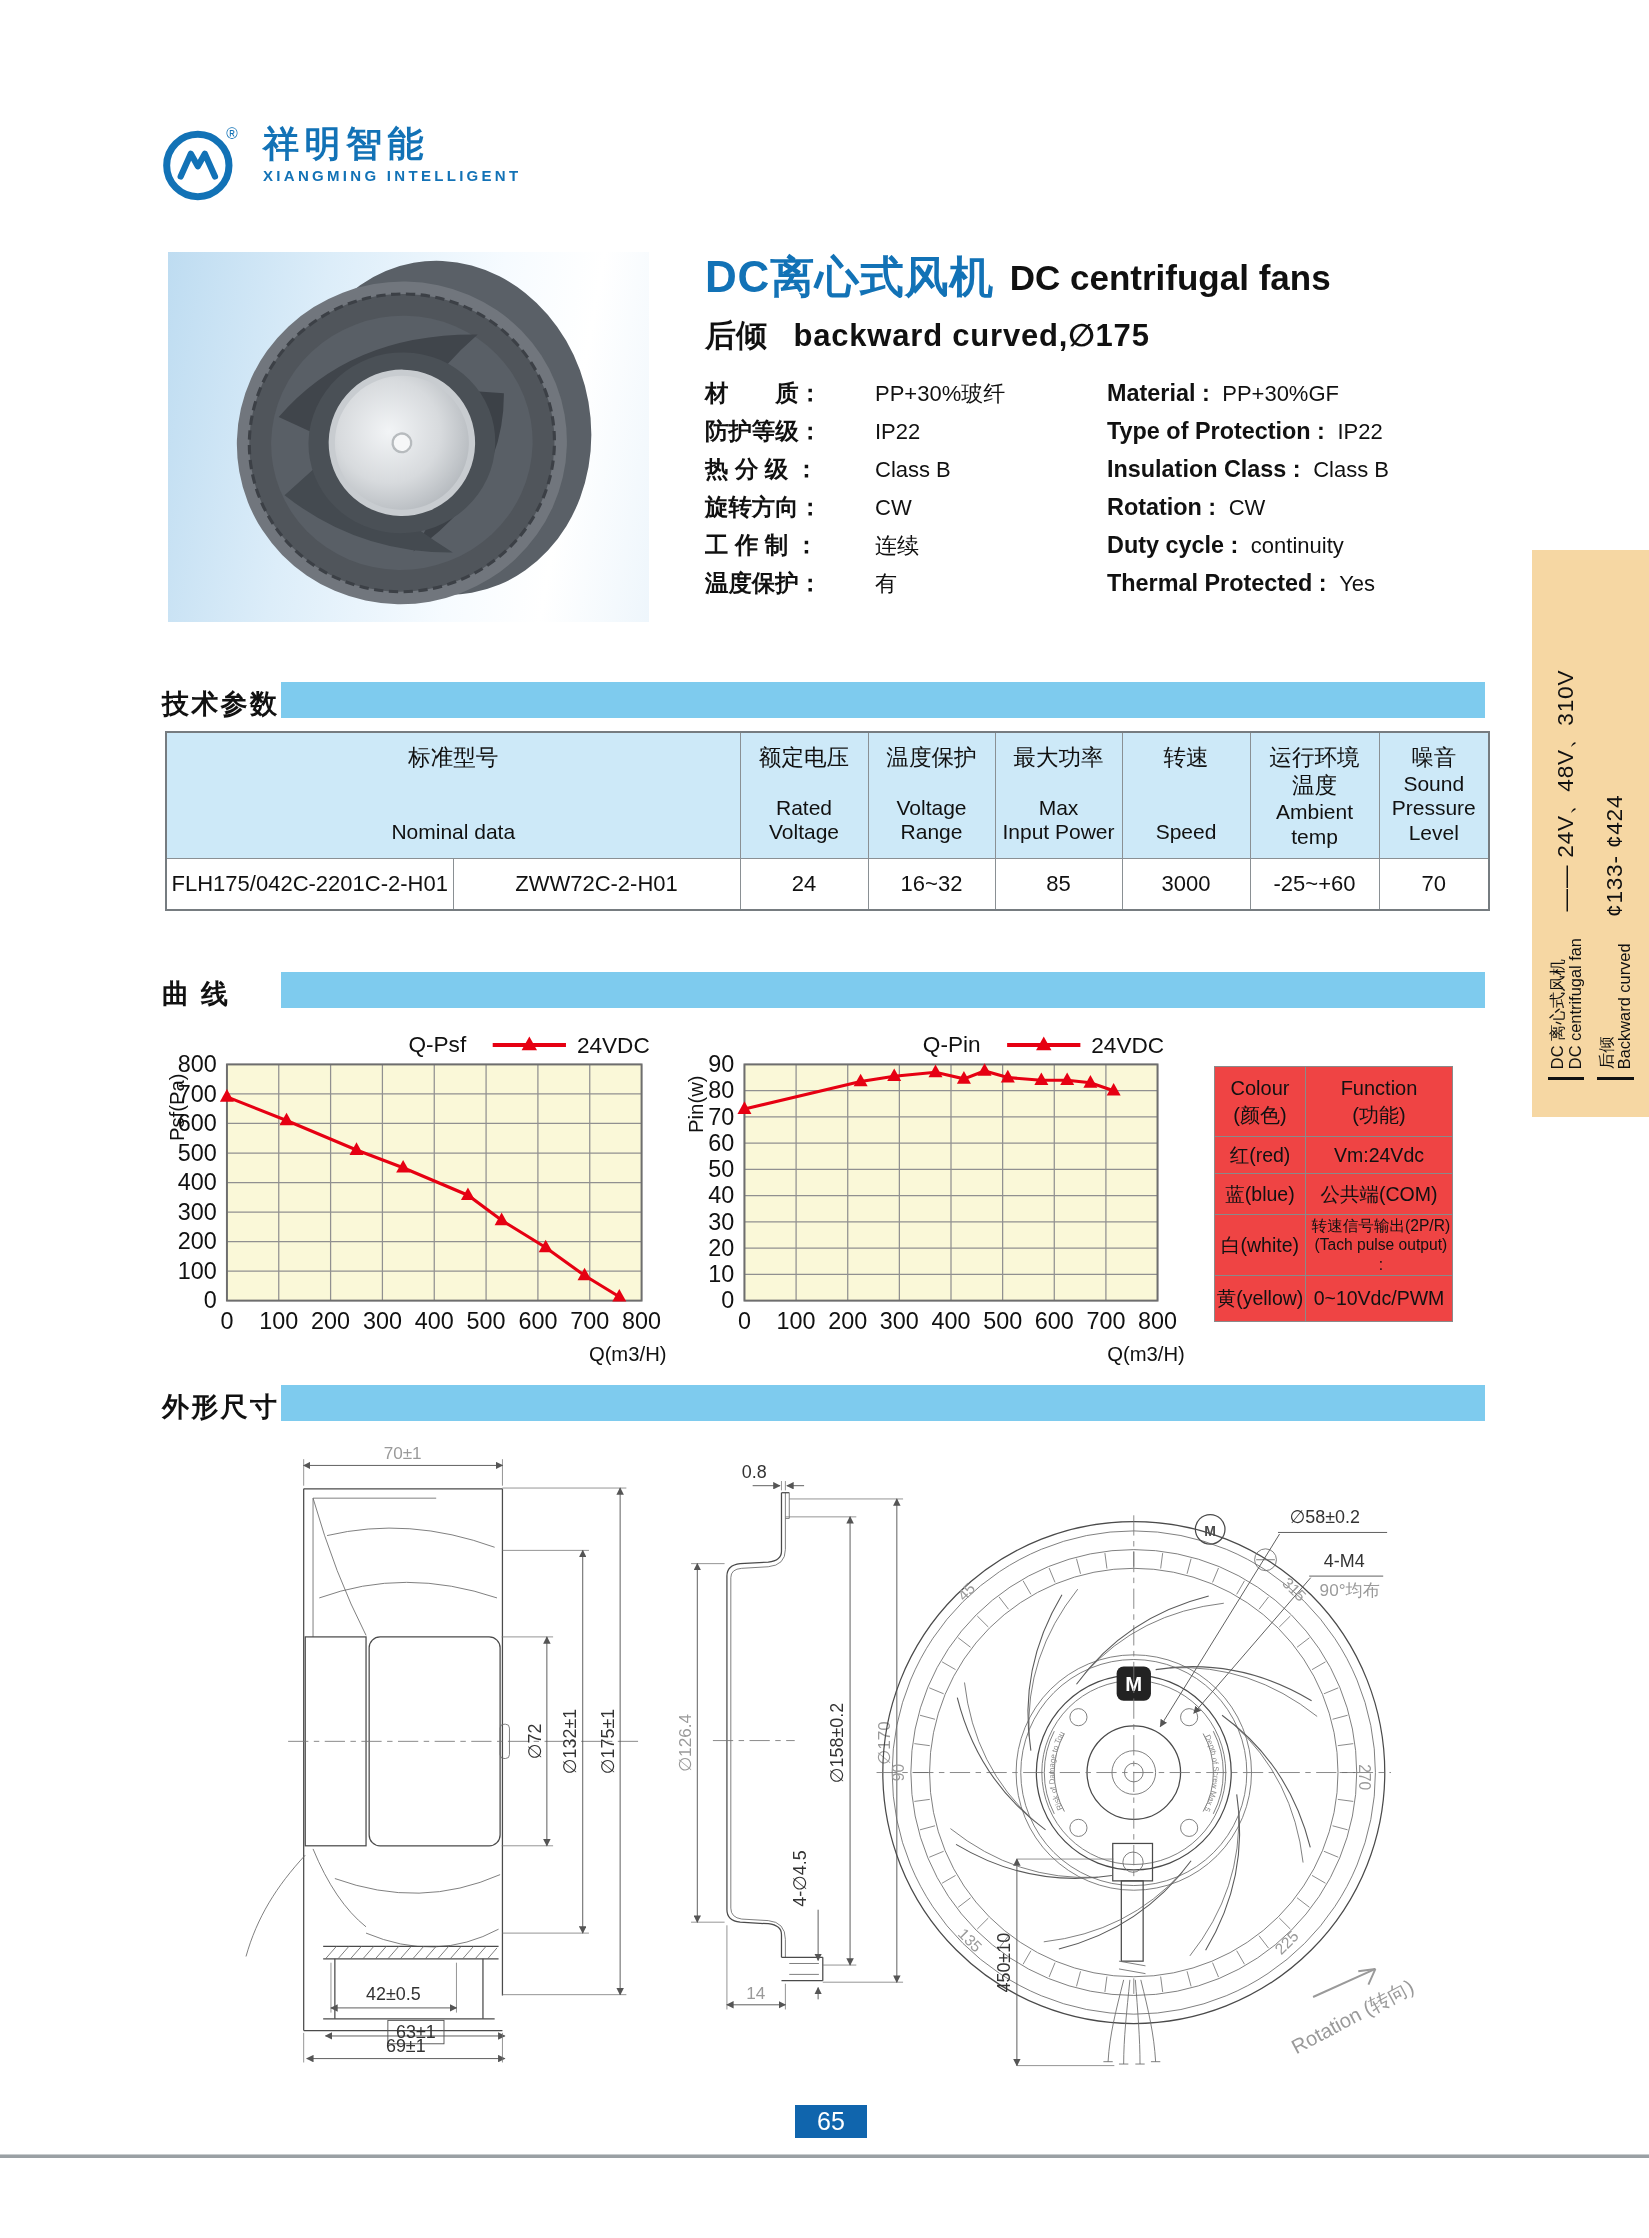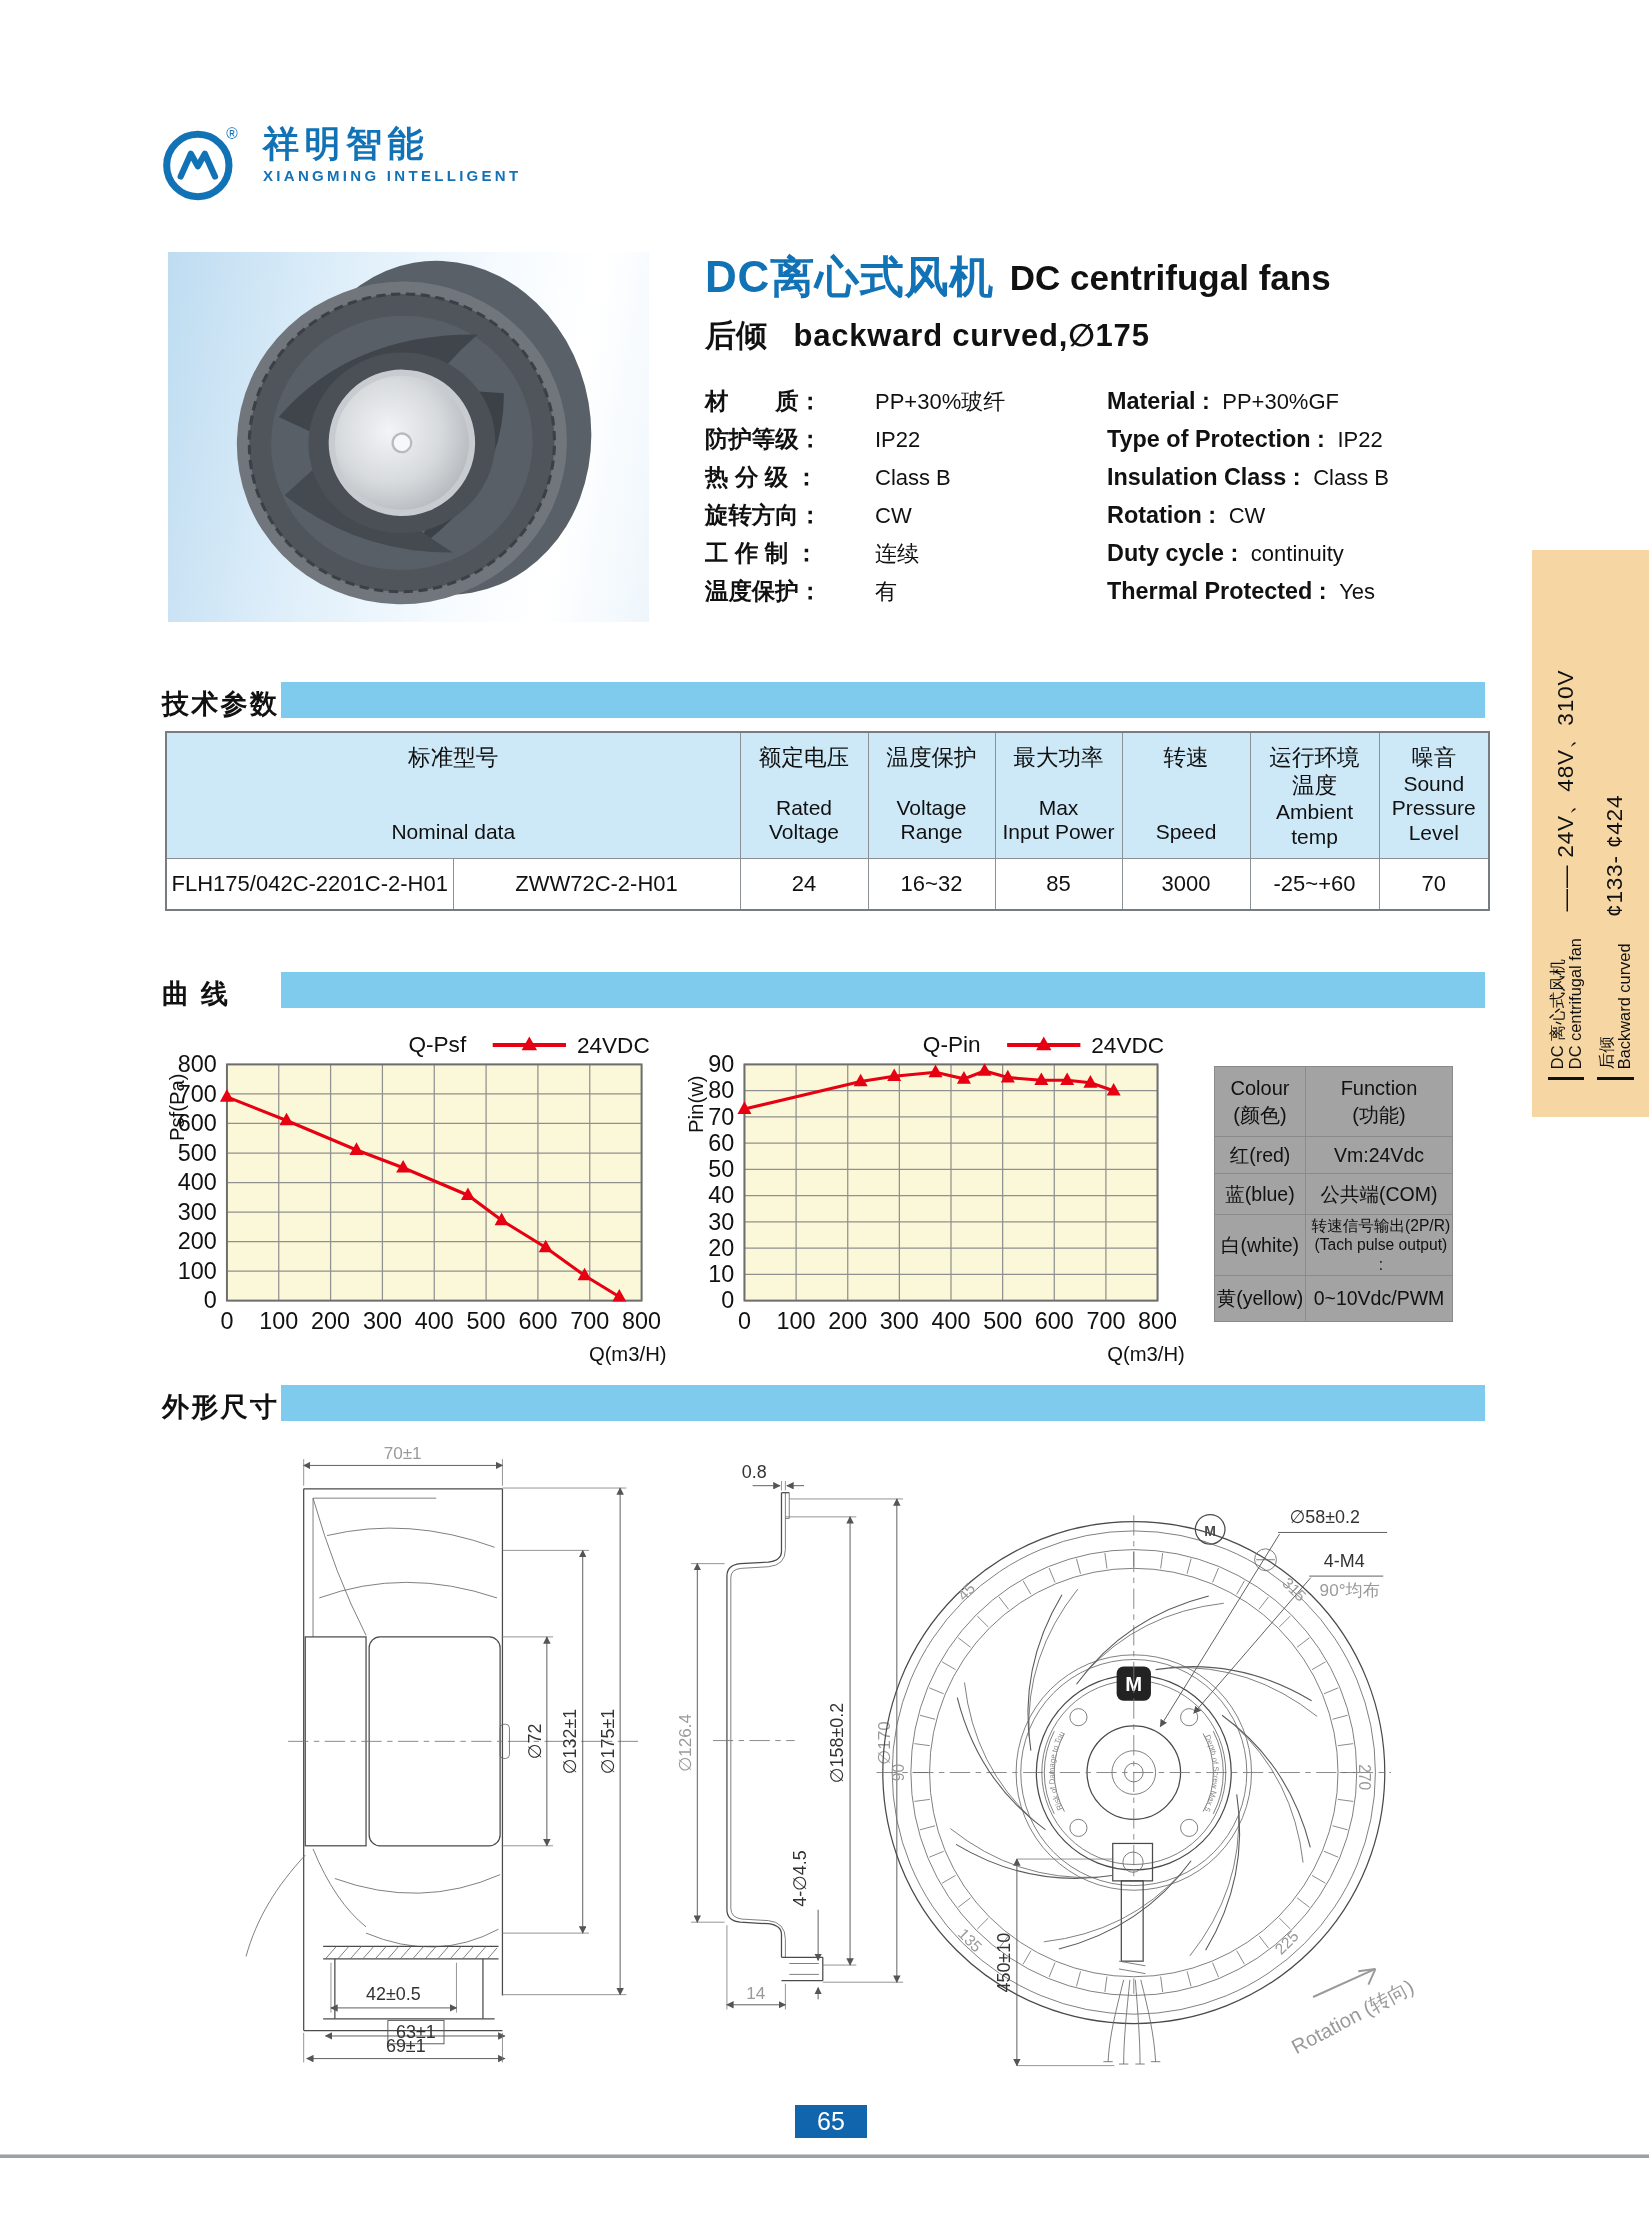--- a/index.html
+++ b/index.html
@@ -17,21 +17,21 @@
          background:linear-gradient(100deg,#bedcf1 0%,#dcedf9 30%,#f6fbff 62%,#ffffff 80%,#eef6fc 100%);}
 
   
   .titleblock{position:absolute;left:705px;top:248px;width:787px;}
   .t-row1{display:flex;align-items:center;}
   .t-cn{color:#1272b6;font-size:44px;font-weight:bold;letter-spacing:0.8px;}
   .t-en{color:#111;font-size:35px;font-weight:600;margin-left:15.6px;}
   .t-row2{display:flex;align-items:baseline;margin-top:7.8px;}
   .st-cn{color:#111;font-size:31px;font-weight:bold;}
   .st-en{color:#111;font-size:31px;font-weight:600;margin-left:26.5px;letter-spacing:0.8px;}
-  .specs{margin-top:28px;}
+  .specs{margin-top:20px;}
   .spec-row{display:flex;align-items:baseline;height:38px;}
   .sp-cnl{width:170px;font-size:23.4px;font-weight:bold;color:#111;}
   .sp-cnv{width:232px;font-size:22px;color:#111;}
   .sp-enl{font-size:23.4px;font-weight:bold;color:#111;}
   .sp-env{font-size:22px;color:#111;margin-left:12.5px;}
 
   
   .banner-bg{position:absolute;left:1532px;top:550px;width:118px;height:567px;background:#f6d7a3;}
   .banner-inner{position:absolute;left:1341px;top:764px;width:499px;height:133px;
                 transform:rotate(-90deg);display:flex;flex-direction:column;justify-content:center;gap:12.5px;}
@@ -55,21 +55,21 @@
   .enh{font-size:21px;color:#111;white-space:pre-line;line-height:1.15;}
   .sub-cell{background:#cde9f8;font-size:21px;color:#111;height:38px;}
   .data-cell{background:#fff;font-size:22px;color:#111;height:51px;}
 
   
   .chart-svg{position:absolute;}
   .chart-svg text{fill:#111;}
 
   
   table.wire{position:absolute;left:1214px;top:1066px;border-collapse:collapse;table-layout:fixed;border:1.9px solid #8a8a8a;}
-  table.wire td{border:1.6px solid #8a8a8a;text-align:center;vertical-align:middle;background:#a3a3a3;color:#111;}
+  table.wire td{border:1.6px solid #8a8a8a;text-align:center;vertical-align:middle;background:#ef4444;color:#111;}
   .w-hdr{font-size:20px;line-height:1.35;white-space:pre-line;height:70px;}
   .w-cell{font-size:19.5px;}
   .w-small{font-size:15.6px;line-height:1.25;white-space:pre-line;text-align:left;padding-left:4.7px;}
 
   
   .draw-svg{position:absolute;left:140px;top:1442px;}
   .draw-svg .ln{stroke:#4a4a4a;stroke-width:1.6;fill:none;}
   .draw-svg .thin{stroke:#6a6a6a;stroke-width:1.1;fill:none;}
   .draw-svg .dim{stroke:#555;stroke-width:1.2;fill:none;}
   .draw-svg .ext{stroke:#777;stroke-width:1;fill:none;}

